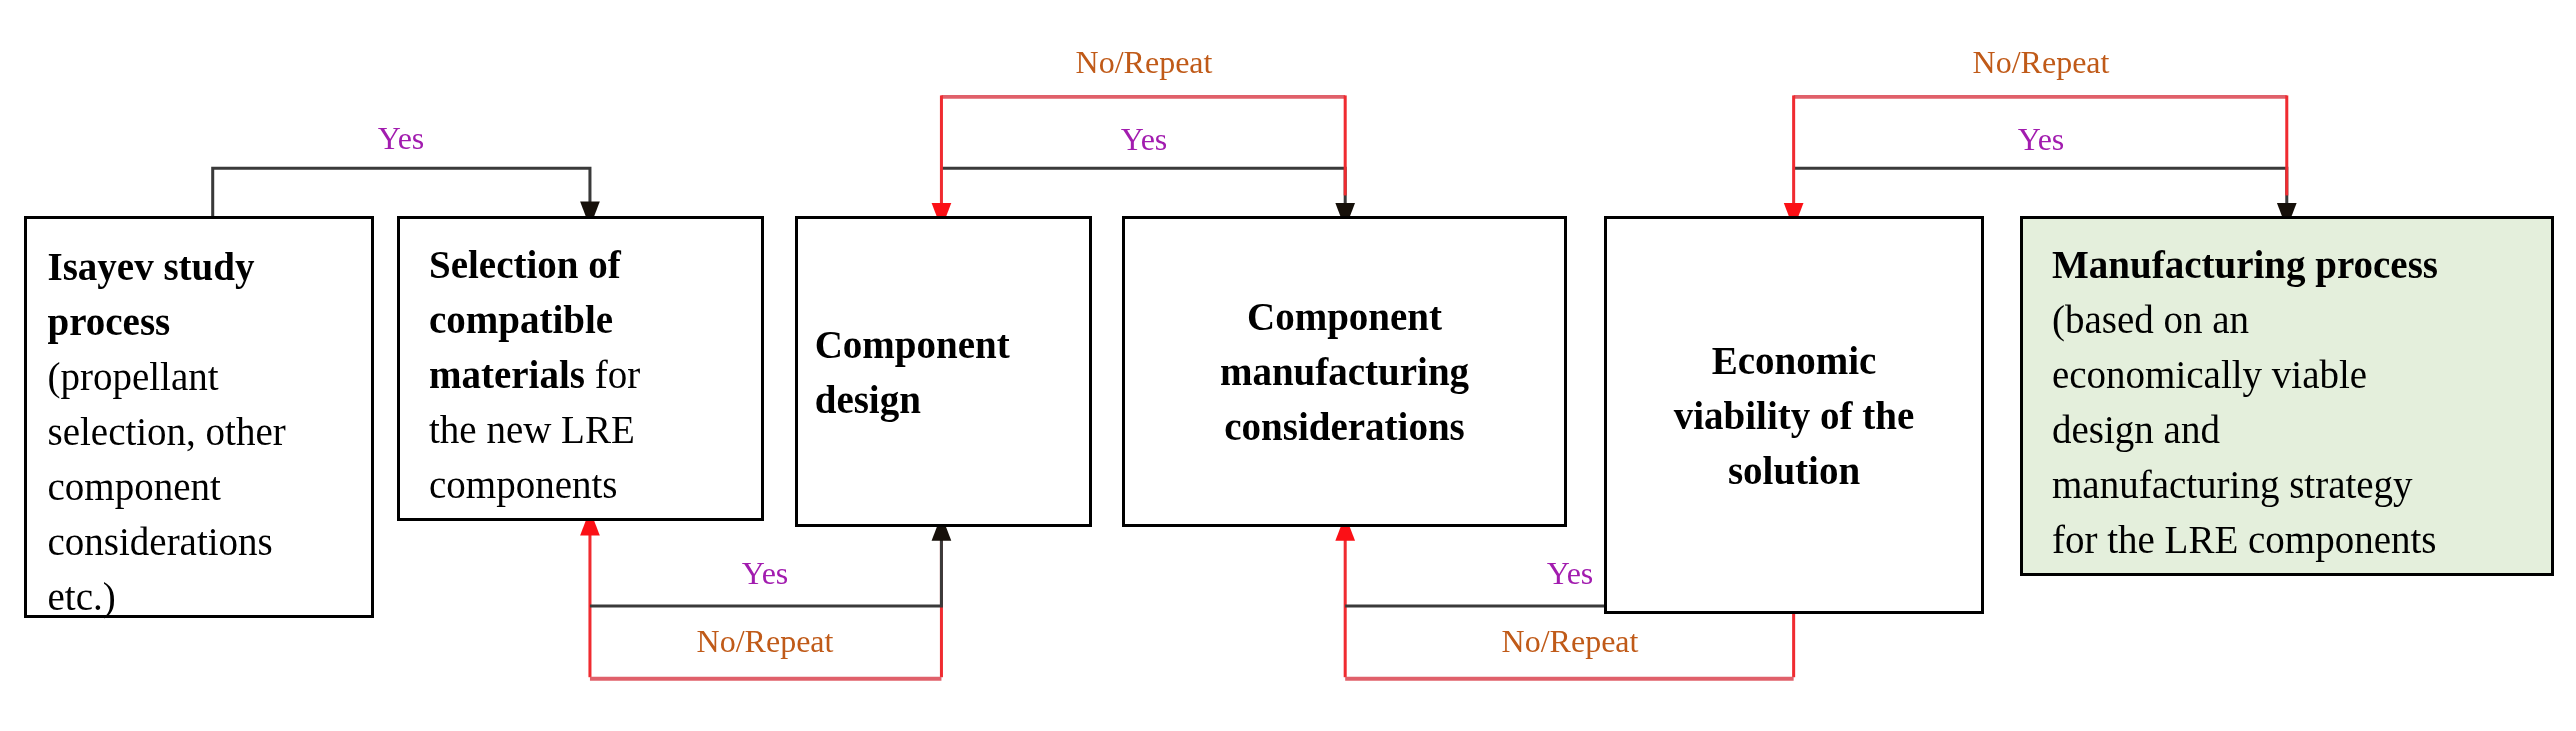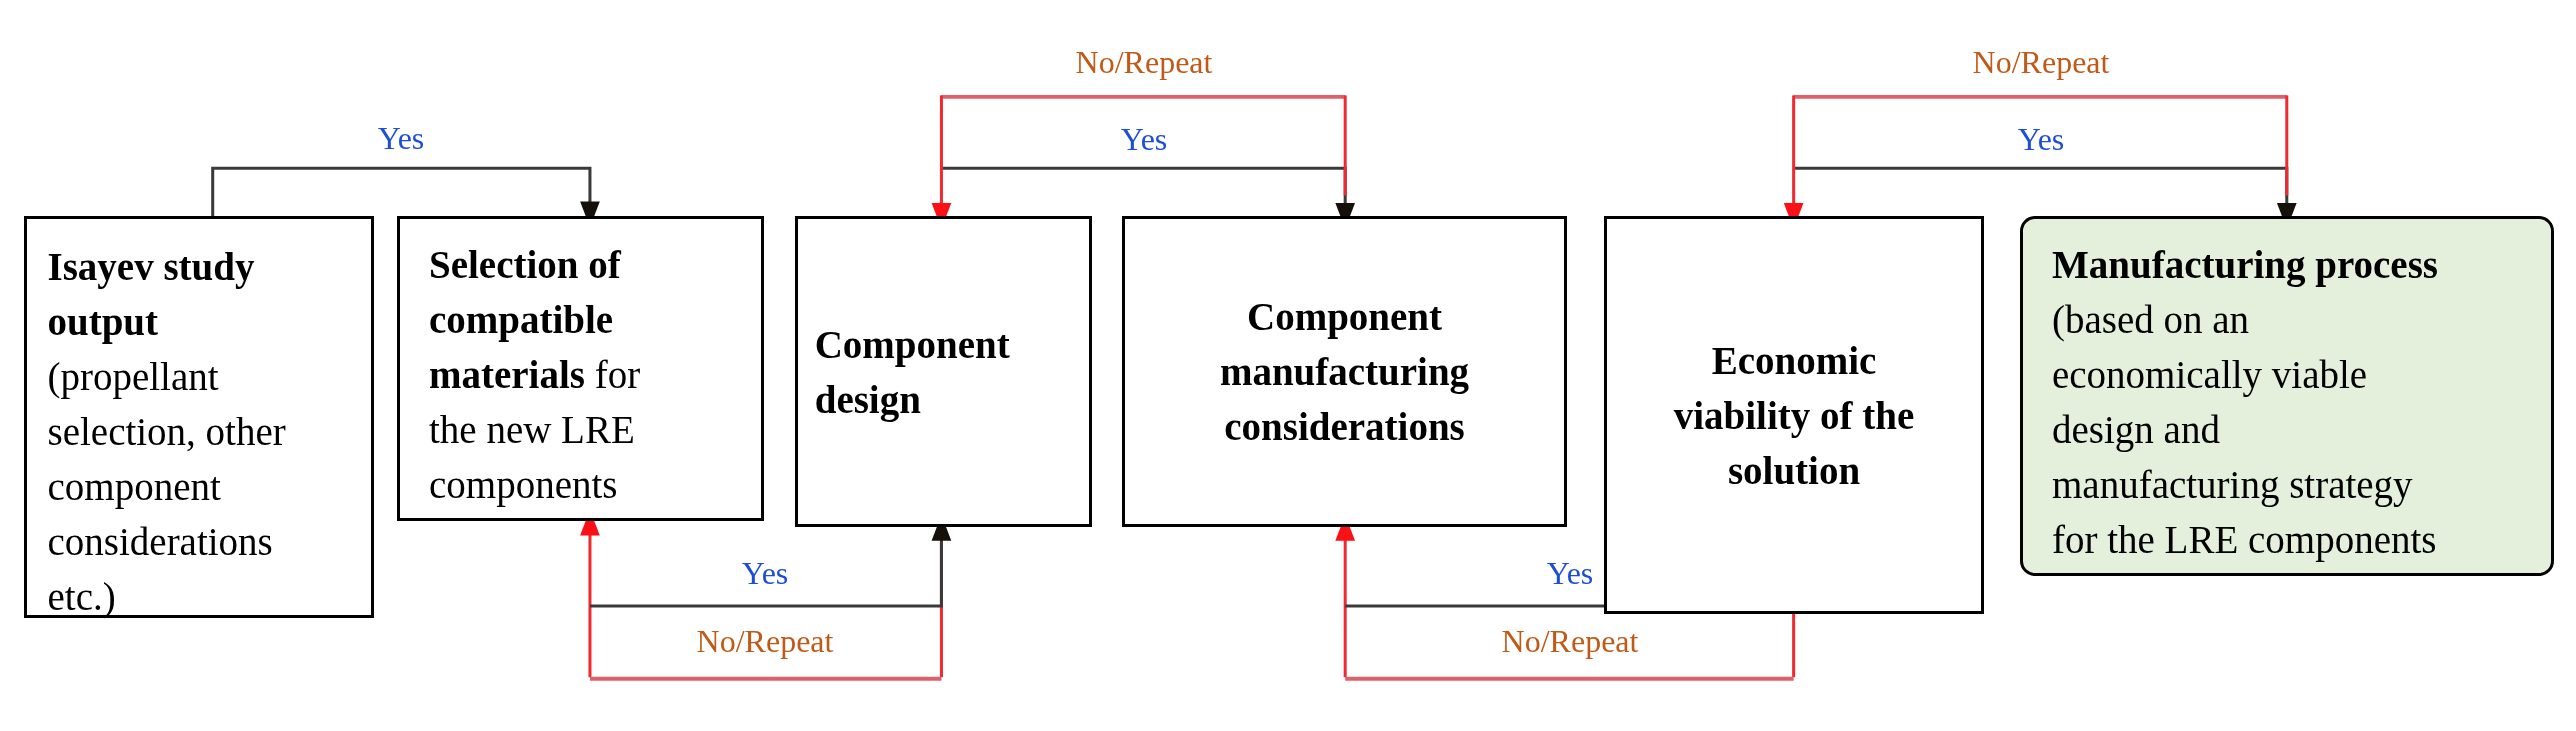--- a/index.html
+++ b/index.html
@@ -23,30 +23,30 @@
   }
   .box .bold-run{font-weight:bold;}
   .centered{
     display:flex;flex-direction:column;justify-content:center;
   }
   .box-1{left:23.5px;top:216px;width:350px;height:402px;padding:20px 9px 0 21px;}
   .box-2{left:397px;top:216px;width:367px;height:305px;padding:18px 14px 0 29px;}
   .box-3{left:795px;top:216px;width:297px;height:311px;padding-left:16.7px;text-align:left;}
   .box-4{left:1122px;top:216px;width:445px;height:311px;text-align:center;}
   .box-5{left:1604px;top:216px;width:380px;height:398px;text-align:center;}
-  .box-6{left:2020px;top:216px;width:534px;height:360px;padding:18px 6px 0 29px;background:#e4efdc;border-radius:15px;}
+  .box-6{left:2020px;top:216px;width:534px;height:360px;padding:18px 6px 0 29px;background:#e4efdc;}
   .edge-label{
     position:absolute;
     transform:translateX(-50%);
     font-size:32px;
     line-height:49px;
     text-align:center;
     white-space:nowrap;
   }
-  .yes-label{color:#1d4ed8;}
+  .yes-label{color:#a21caf;}
   .no-label{color:#c05a18;}
 </style>
 </head>
 <body>
 
 <div id="canvas">
 
   <svg id="wires" viewBox="0 0 3399 965">
 
     <g>
@@ -85,21 +85,21 @@
       <path d="M1775 894 L1775 690" fill="none" stroke="#f02b30" stroke-width="4"></path>
       <path d="M2367 894 L2367 697" fill="none" stroke="#f02b30" stroke-width="4"></path>
       <path d="M1775 800 L2367 800 L2367 697" fill="none" stroke="#3a3a3a" stroke-width="4"></path>
       <path d="M1775 896 L2367 896" fill="none" stroke="#e0606a" stroke-width="5"></path>
       <polygon points="1775,680 1762,714 1788,714" fill="#fb1016"></polygon>
       <polygon points="2367,677 2354,711 2380,711" fill="#16100a"></polygon>
     </g>
   </svg>
 
   <div class="box box-1"><span class="bold-run">Isayev study
-output</span><span>
+process</span><span>
 (propellant
 selection, other
 component
 considerations
 etc.)</span></div>
 
   <div class="box box-2"><span class="bold-run">Selection of
 compatible
 materials</span><span> for
 the new LRE

